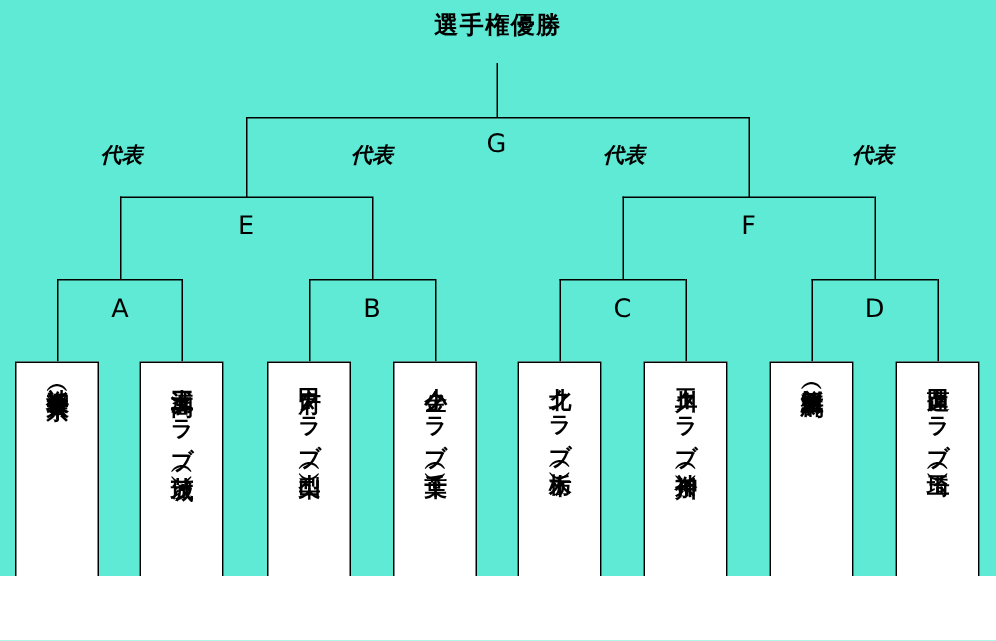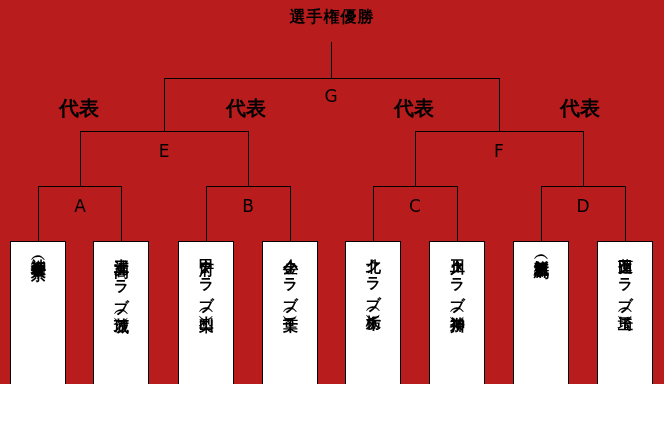--- a/index.html
+++ b/index.html
@@ -3,40 +3,41 @@
 <meta charset="utf-8">
 <style>
   html,body{margin:0;padding:0;}
   body{
     font-family:"DejaVu Sans","Liberation Sans",sans-serif;
     background:#ffffff;
   }
   .stage{
     position:relative;
     width:664px;height:384px;
-    background:#b91c1c;
+    background:#5eead4;
     overflow:hidden;
   }
   .line{position:absolute;background:#000000;}
   .hline{height:1px;}
   .vline{width:1px;}
   .title{
     position:absolute;left:0;top:7px;width:664px;
     text-align:center;
     font-size:16px;font-weight:bold;color:#000;
     letter-spacing:1px;
   }
   .round-letter{
     position:absolute;width:24px;
     text-align:center;
     font-size:17px;font-weight:normal;color:#000;
   }
   .rep-label{
     position:absolute;width:44px;
-    font-size:20px;font-weight:bold;color:#000;
+    text-align:center;
+    font-size:14px;font-weight:bold;color:#000;font-style:italic;
   }
   .team-box{
     position:absolute;top:241px;height:180px;width:56px;
     border:1px solid #000;
     background:#ffffff;
     box-sizing:border-box;
     display:flex;justify-content:center;align-items:flex-start;
     overflow:hidden;
   }
   .team-box .vtext{

